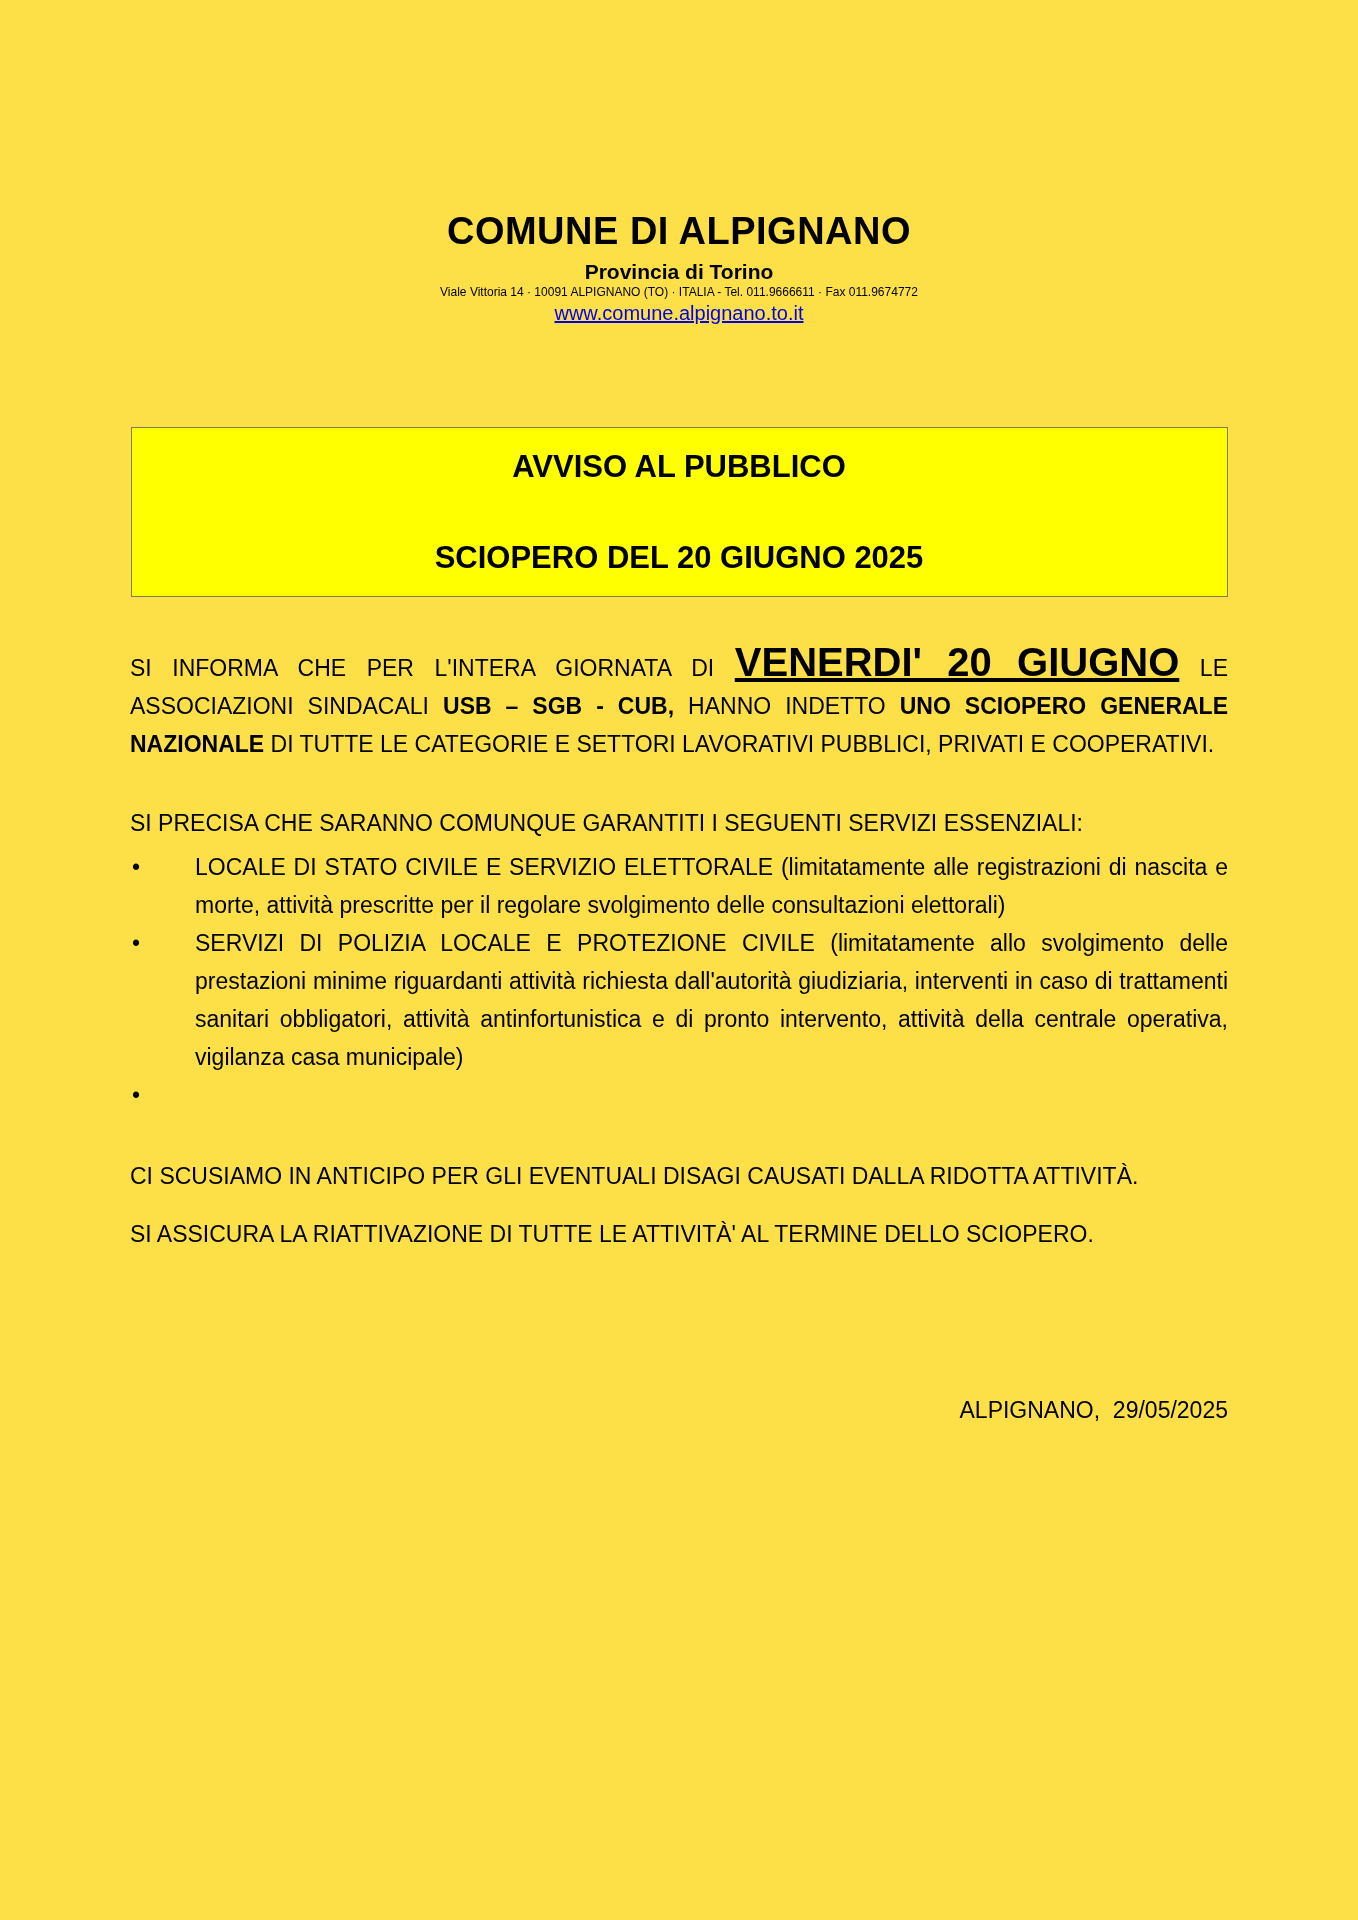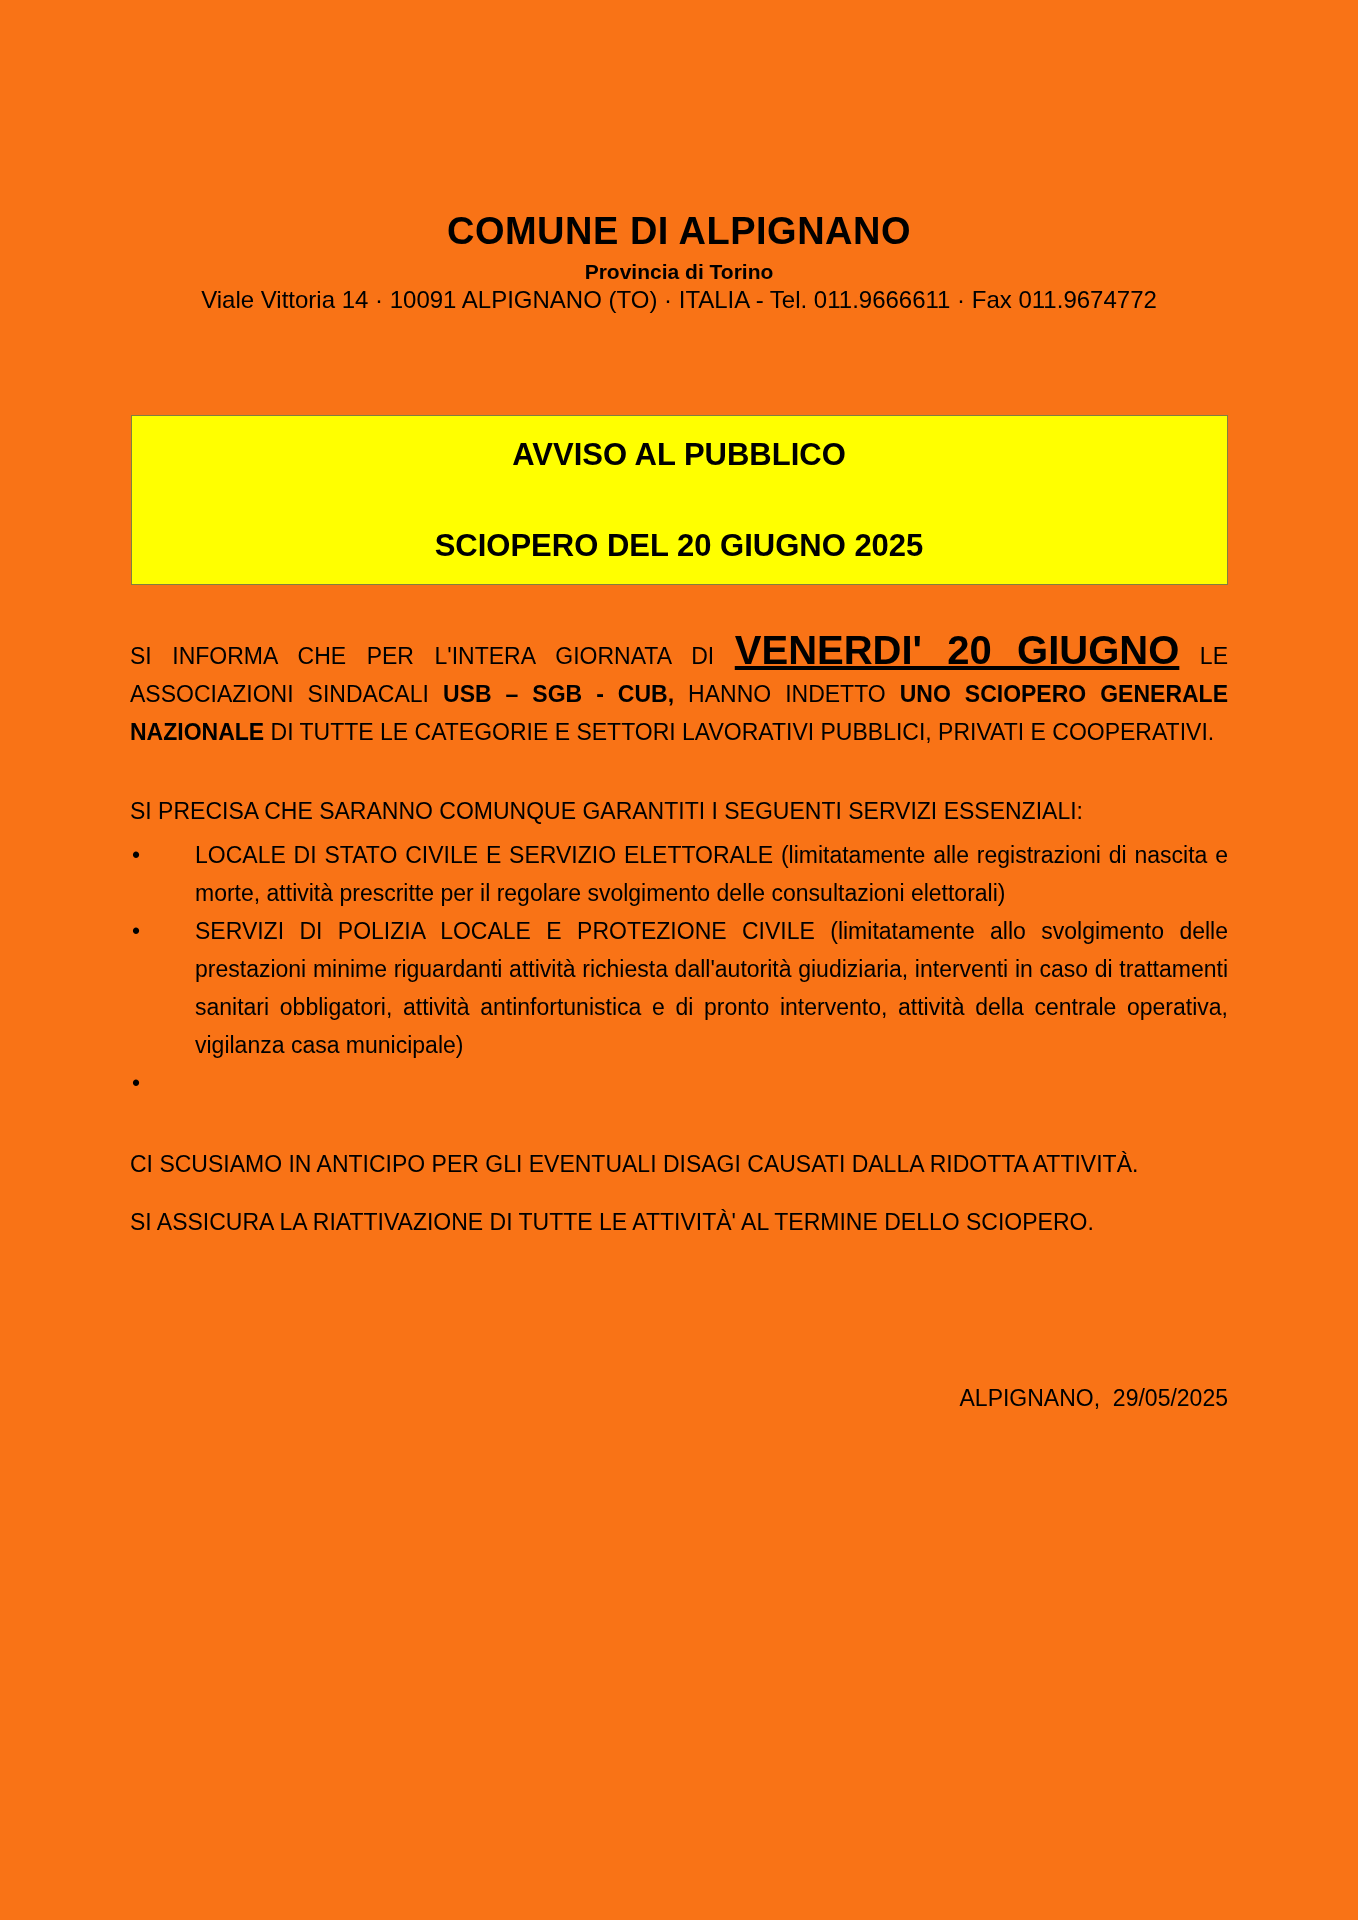--- a/index.html
+++ b/index.html
@@ -5,21 +5,21 @@
   html, body {
     margin: 0;
     padding: 0;
     background: #ffffff;
   }
   .page {
     position: relative;
     width: 1358px;
     height: 1920px;
     margin: 0 auto;
-    background: #f97316;
+    background: #fde047;
     color: #000000;
     font-family: "Liberation Sans", sans-serif;
     overflow: hidden;
     box-sizing: border-box;
   }
   
   .header {
     padding-top: 210px;
     text-align: center;
     line-height: 1.15;
@@ -29,21 +29,21 @@
     font-weight: bold;
     letter-spacing: 0.5px;
     margin: 0;
   }
   .provincia {
     font-size: 21px;
     font-weight: bold;
     margin-top: 6px;
   }
   .address {
-    font-size: 24px;
+    font-size: 12px;
     margin-top: 2px;
   }
   .weblink {
     display: inline-block;
     font-size: 20px;
     margin-top: 2px;
     color: #0000ee;
     text-decoration: underline;
     cursor: pointer;
   }
@@ -107,20 +107,23 @@
 </style>
 </head>
 <body>
 
 <div class="page">
 
   <div class="header">
     <div class="comune-title">COMUNE DI ALPIGNANO</div>
     <div class="provincia">Provincia di Torino</div>
     <div class="address">Viale Vittoria 14 · 10091 ALPIGNANO (TO) · ITALIA - Tel. 011.9666611 · Fax 011.9674772</div>
+    <div>
+      <span class="weblink">www.comune.alpignano.to.it</span>
+    </div>
   </div>
 
   <div class="notice-box">
     <div class="notice-line">AVVISO AL PUBBLICO</div>
     <div class="notice-line">SCIOPERO DEL 20 GIUGNO 2025</div>
   </div>
 
   <div class="doc-body">
 
     <div class="p1"><span>SI INFORMA CHE PER L'INTERA GIORNATA DI </span><span class="big-emph">VENERDI' 20 GIUGNO</span><span> LE ASSOCIAZIONI SINDACALI </span><span class="b">USB – SGB - CUB,</span><span> HANNO INDETTO </span><span class="b">UNO SCIOPERO GENERALE NAZIONALE</span><span> DI TUTTE LE CATEGORIE E SETTORI LAVORATIVI PUBBLICI, PRIVATI E COOPERATIVI.</span></div>

